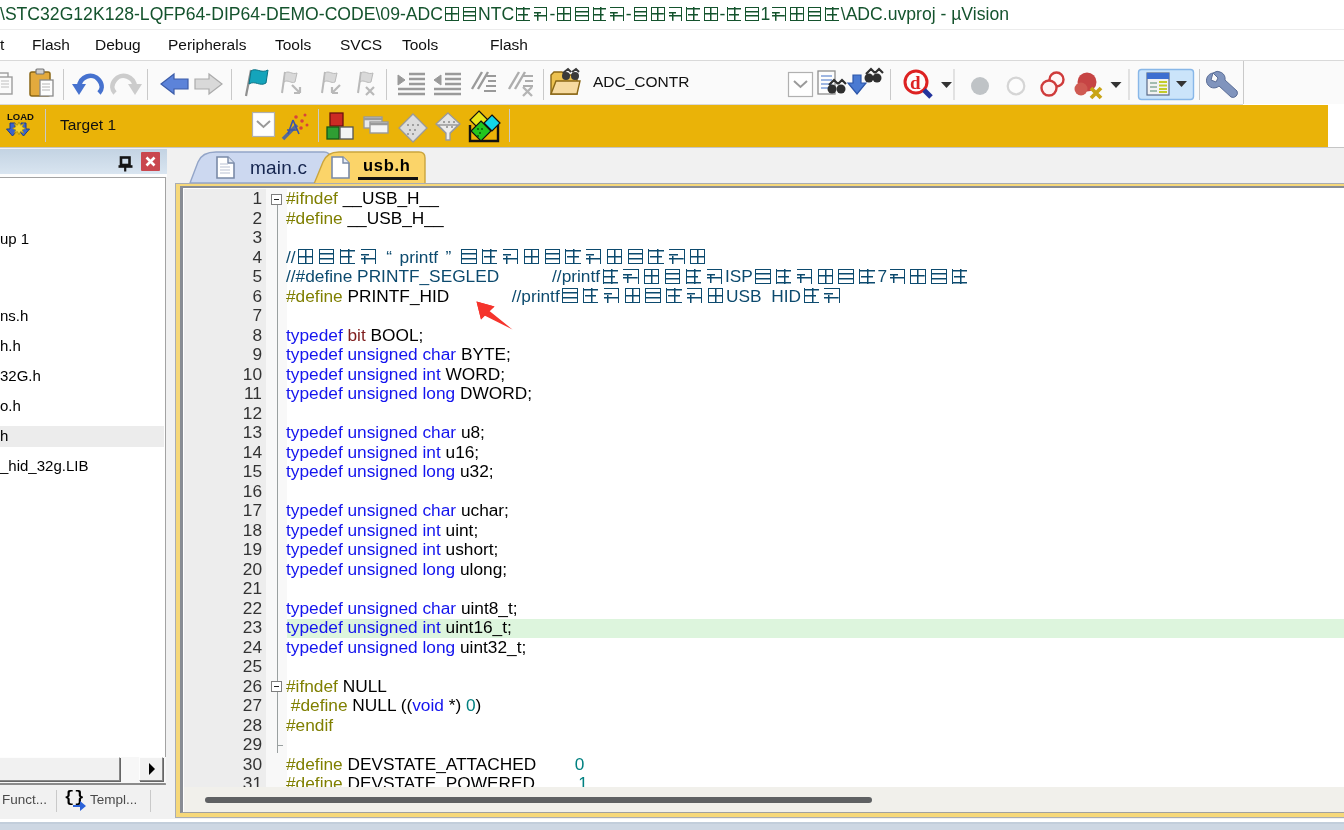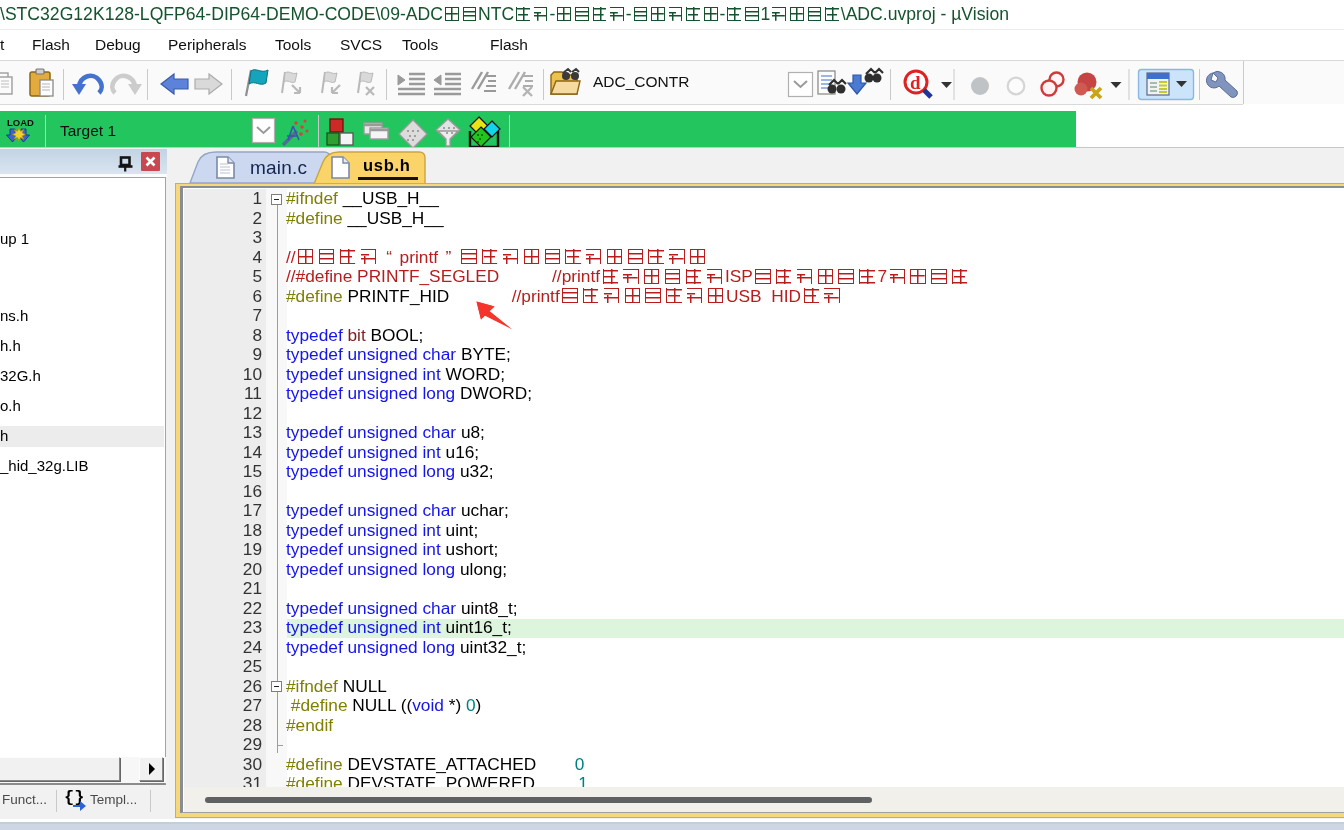--- a/index.html
+++ b/index.html
@@ -12,21 +12,21 @@
 .j3::before{border:none;border-left:1.5px solid currentColor;background:linear-gradient(currentColor 0 0) 0 8%/100% 1.5px no-repeat,linear-gradient(currentColor 0 0) 20% 52%/80% 1.5px no-repeat,linear-gradient(currentColor 0 0) 0 100%/100% 1.5px no-repeat,linear-gradient(currentColor 0 0) 55% 0/1.5px 100% no-repeat}
 .j4::before{border:none;border-top:1.5px solid currentColor;border-right:1.5px solid currentColor;background:linear-gradient(currentColor 0 0) 50% 60%/100% 1.5px no-repeat,linear-gradient(currentColor 0 0) 25% 100%/1.5px 60% no-repeat,linear-gradient(currentColor 0 0) 0 35%/60% 1.5px no-repeat}
 .tt .j{width:17.6px;height:14px;vertical-align:-1px}
 .tt .j::before{left:2px;right:2px}
 
 #title{left:0;top:0;width:1344px;height:28px;background:#fff;font-size:17.6px;color:#14532d;white-space:nowrap;line-height:29px}
 #menu{left:0;top:30px;width:1344px;height:30px;background:#fff;font-size:15.5px;color:#101010}
 #menu span{position:absolute;top:6px}
 
 #tb1{left:0;top:61px;width:1344px;height:43px;background:#fafafa}
-#tb2{left:0;top:111px;width:1076px;height:42px;background:#22c55e}
+#tb2{left:0;top:105px;width:1328px;height:42px;background:#eab308}
 .hline{height:1px;background:#d9d9d9}
 .vline{width:1px;background:#c9c9c9}
 
 #mainbg{left:0;top:148px;width:1344px;height:671px;background:#f1f1f1}
 #phead{left:0;top:149px;width:167px;height:25px;background:linear-gradient(#c3d3e3,#d9e5f0)}
 #xbtn{left:141px;top:152px;width:19px;height:19px;background:#c9474f;border-radius:1px}
 #tree{left:-2px;top:177px;width:168px;height:608px;background:#fff;border:1px solid #a3a3a3;border-bottom:2px solid #8b8b8b}
 .trow{position:absolute;left:0;width:166px;height:20px;font-size:15px;color:#000;line-height:20px;white-space:nowrap}
 
 #lsb{left:-2px;top:757px;width:168px;height:26px;background:#f7f7f7}
@@ -36,21 +36,21 @@
 
 #eframe{left:175px;top:183px;width:1169px;height:635px;background:#f6d87a;border:1px solid #a9adb4;border-right:none}
 #einner{left:180px;top:186px;width:1164px;height:627px;background:#fff;border-top:2.5px solid #888c94;border-left:3px solid #888c94;border-bottom:1px solid #a0a0a0}
 #nummargin{left:184px;top:189px;width:82px;height:598px;background:#ededed}
 #foldmargin{left:266px;top:189px;width:21px;height:598px;background:#f8f8f8}
 #foldline{left:277px;top:205px;width:1px;height:548px;background:#9aa0a0}
 
 #code{left:184px;top:189px;width:1160px;height:598px;font-family:Liberation Sans, sans-serif;font-size:17.3px;line-height:19.5px;white-space:pre;color:#000;overflow:hidden}
 .cl{position:relative;height:19.5px}
 .num{display:inline-block;width:79px;padding-right:1px;margin-right:23px;text-align:right;color:#333}
-.ol{color:#7f7f00}.gr{color:#b91c1c}.bl{color:#1414ee}.cr{color:#7f1d1d}.te{color:#008080}
+.ol{color:#7f7f00}.gr{color:#0c4a6e}.bl{color:#1414ee}.cr{color:#7f1d1d}.te{color:#008080}
 #hl23{left:287px;top:618.5px;width:1057px;height:19.5px;background:#ddf5dd}
 
 #esb{left:184px;top:787px;width:1160px;height:25px;background:#f1f0eb}
 #esbthumb{left:205px;top:796.5px;width:667px;height:6.5px;background:#5f6163;border-radius:3px}
 
 #tabbar{left:176px;top:148px;width:1168px;height:35px;background:#f1f1f1}
 
 #statusw{left:0;top:822px;width:1344px;height:1.5px;background:#c2cedb}
 #status{left:0;top:823.5px;width:1344px;height:6.5px;background:#cdd7e3}
 </style></head><body>

